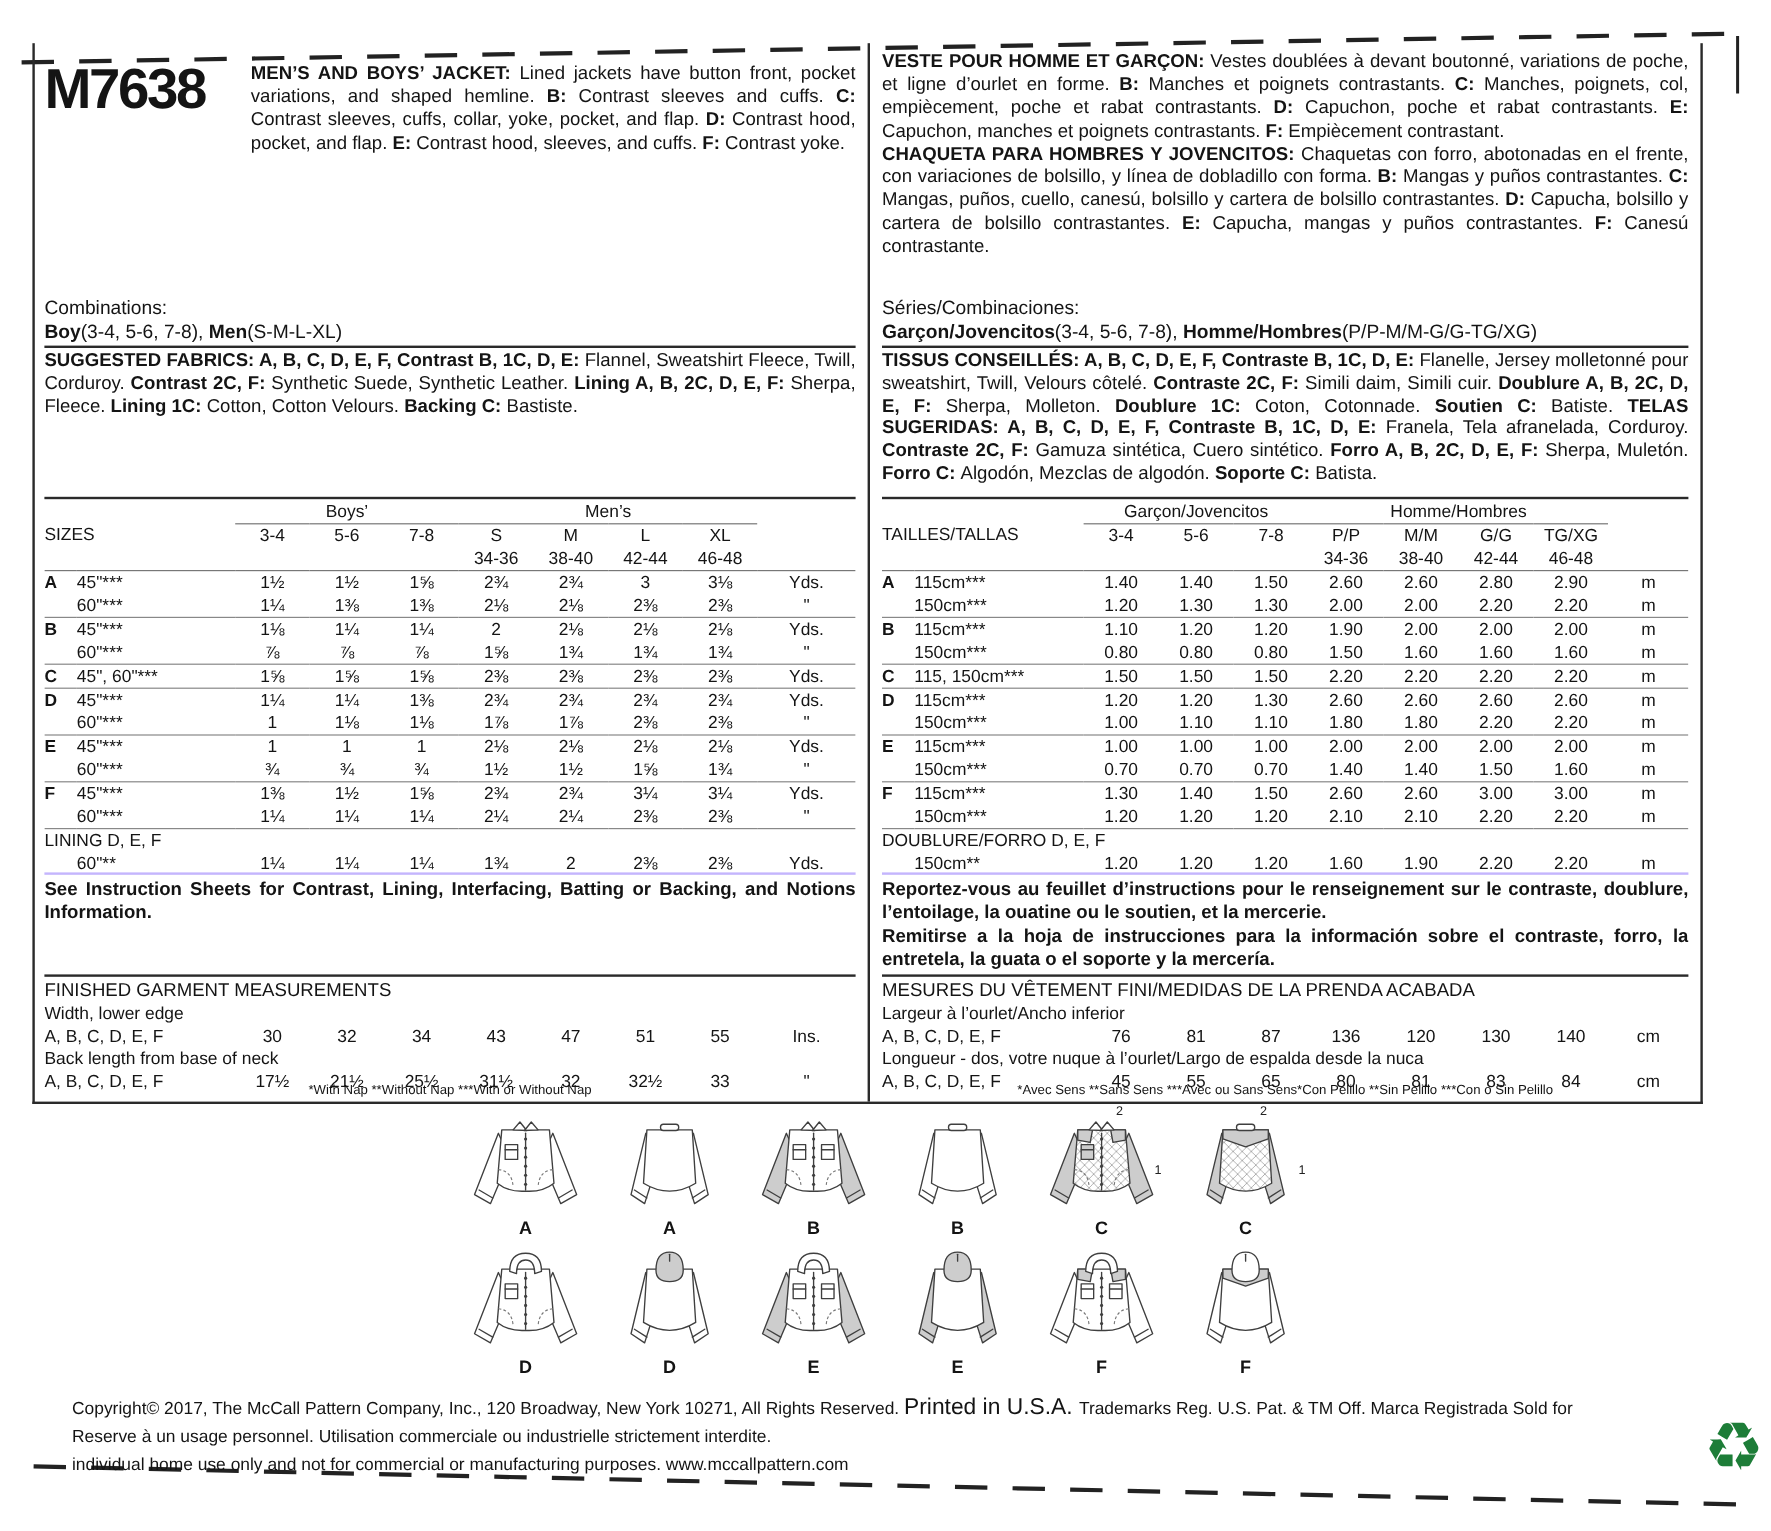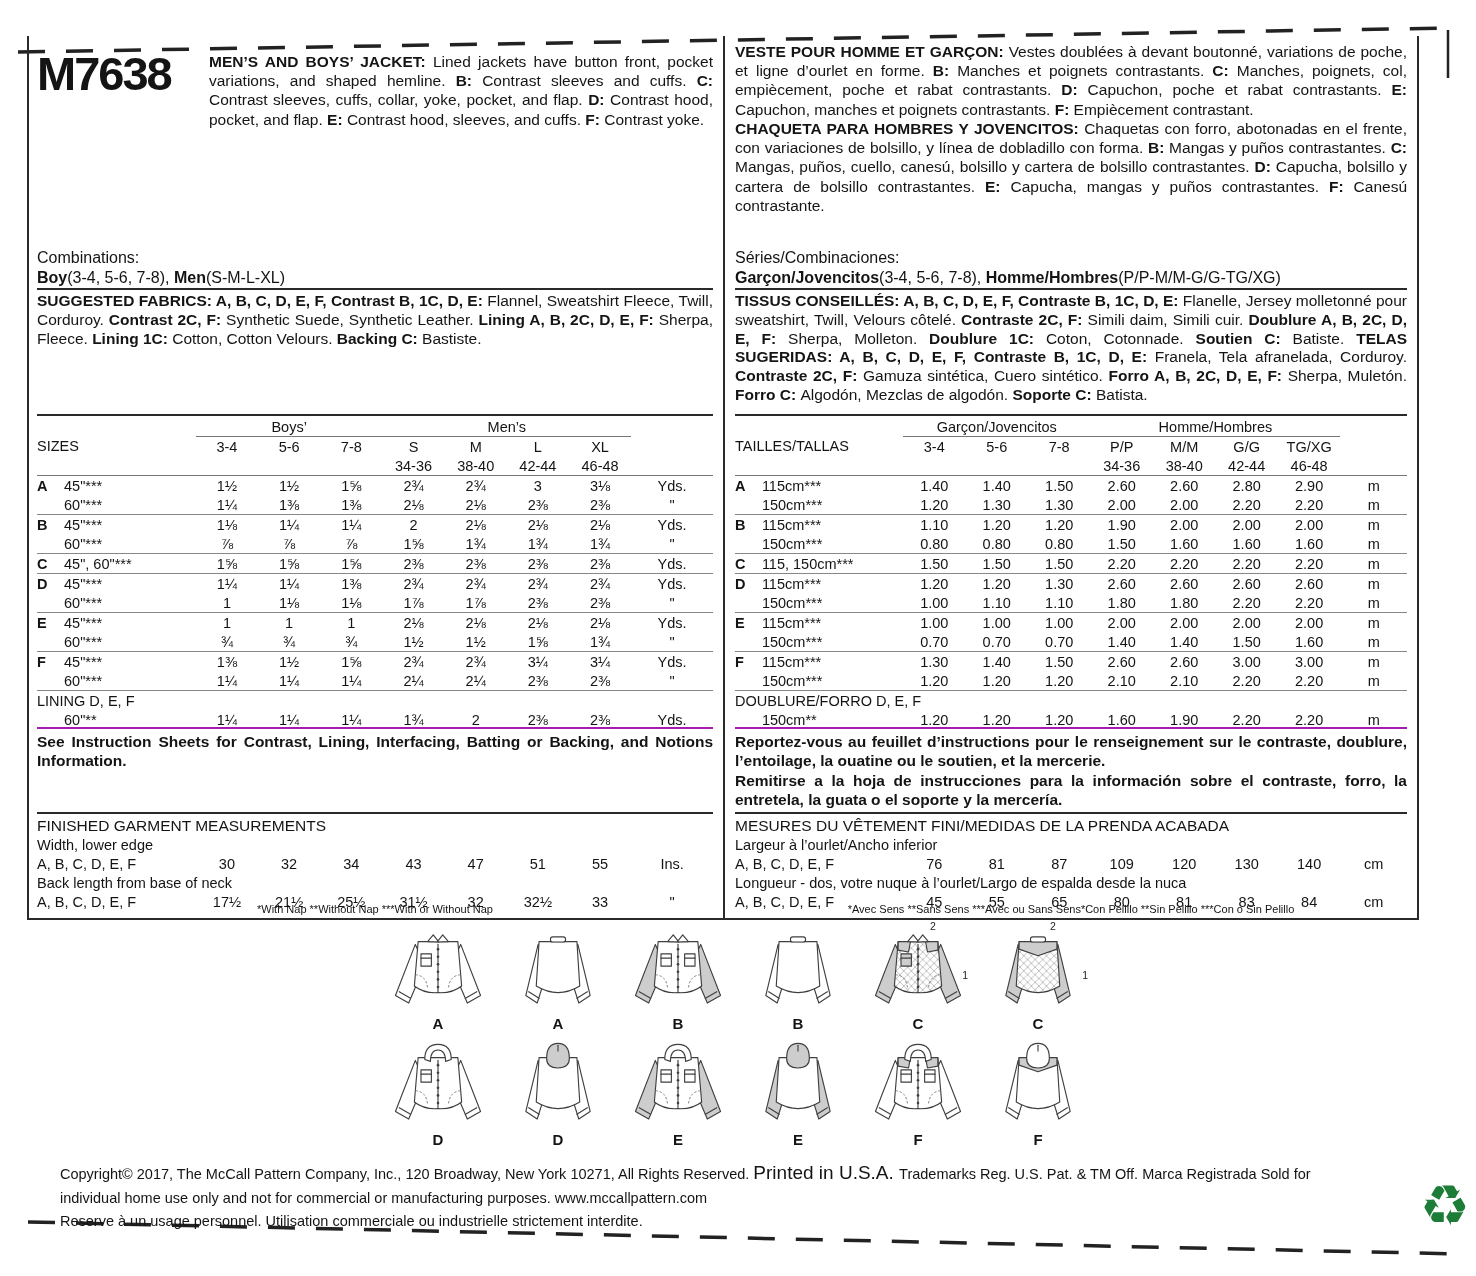--- a/index.html
+++ b/index.html
@@ -14,21 +14,21 @@
   .col-right{border-left:2px solid #2a2a2a;padding:6px 10px 0 10px}
 
   .sec-desc{height:206px;overflow:hidden}
   .hdr{display:flex;gap:14px;margin-top:10px}
   .pnum{font-size:47px;font-weight:bold;letter-spacing:-2px;line-height:.92;width:158px;flex:none}
   .para{text-align:justify;font-size:15.5px;line-height:1.24}
   .desc{flex:1}
 
   .sec-combos{height:40px;border-bottom:2px solid #2a2a2a;font-size:16px;line-height:1.22;overflow:hidden}
   .sec-fabrics{height:122px;border-bottom:2px solid #2a2a2a;font-size:15.5px;line-height:1.21;padding-top:2px;overflow:hidden;text-align:justify}
-  .sec-table{height:310px;border-bottom:2px solid #a21caf;overflow:hidden;padding-top:1px}
+  .sec-table{height:310px;border-bottom:2px solid #c4b5fd;overflow:hidden;padding-top:1px}
   table{width:100%;border-collapse:collapse;table-layout:fixed;font-size:14.5px}
   th,td{padding:0;height:19px;font-weight:normal;text-align:left;vertical-align:middle;overflow:hidden;white-space:nowrap}
   th.group{text-align:center;border-bottom:1.5px solid #777}
   th.c,td.v,td.u{text-align:center}
   tr.hr2 th{border-bottom:1.5px solid #777}
   td.lt{font-weight:bold}
   tr.rule td{border-top:1.3px solid #888}
   td.sub{font-weight:normal}
   .sec-notes{height:80px;border-bottom:2px solid #2a2a2a;font-weight:bold;font-size:15.5px;line-height:1.25;padding-top:3px;text-align:justify;overflow:hidden}
   .sec-fin{flex:1;position:relative;font-size:15.5px;padding-top:3px}
@@ -563,21 +563,21 @@
         </colgroup>
         <tbody>
             <tr>
               <td class="sub" colspan="10">Largeur à l’ourlet/Ancho inferior</td>
             </tr>
             <tr>
               <td class="lab" colspan="2">A, B, C, D, E, F</td>
               <td class="v">76</td>
               <td class="v">81</td>
               <td class="v">87</td>
-              <td class="v">109</td>
+              <td class="v">136</td>
               <td class="v">120</td>
               <td class="v">130</td>
               <td class="v">140</td>
               <td class="u">cm</td>
             </tr>
             <tr>
               <td class="sub" colspan="10">Longueur - dos, votre nuque à l’ourlet/Largo de espalda desde la nuca</td>
             </tr>
             <tr>
               <td class="lab" colspan="2">A, B, C, D, E, F</td>
@@ -822,16 +822,16 @@
           <path d="M43,18 Q43,2 55,2 Q67,2 67,18 Q67,28 55,28 Q43,28 43,18 Z" fill="#fff" stroke="#3f3f3f" stroke-width="1.2" stroke-linejoin="round"></path>
           <line x1="55" y1="4" x2="55" y2="10" fill="none" stroke="#3f3f3f" stroke-width="1.2" stroke-linejoin="round" stroke-linecap="round"></line>
         </svg>
         <div class="flab">F</div>
       </div>
     </div>
 </div>
 
 <div class="footer">
   <div><span>Copyright© 2017, The McCall Pattern Company, Inc., 120 Broadway, New York 10271, All Rights Reserved. </span><span class="big">Printed in U.S.A. </span><span>Trademarks Reg. U.S. Pat. &amp; TM Off. Marca Registrada  Sold for</span></div>
+  <div>Reserve à un usage personnel. Utilisation commerciale ou industrielle strictement interdite.</div>
   <div>individual home use only and not for commercial or manufacturing purposes. www.mccallpattern.com</div>
-  <div>Reserve à un usage personnel. Utilisation commerciale ou industrielle strictement interdite.</div>
 </div>
 <div class="recycle" style="color: rgb(29, 125, 56);">♻</div>
 
 </body></html>

